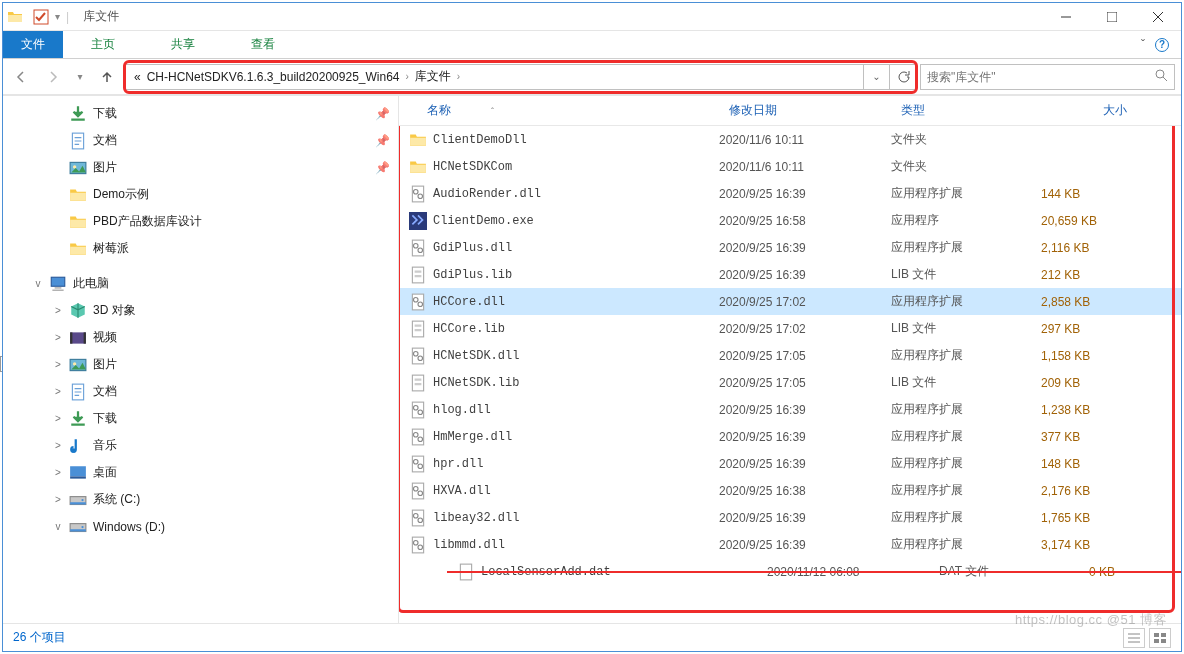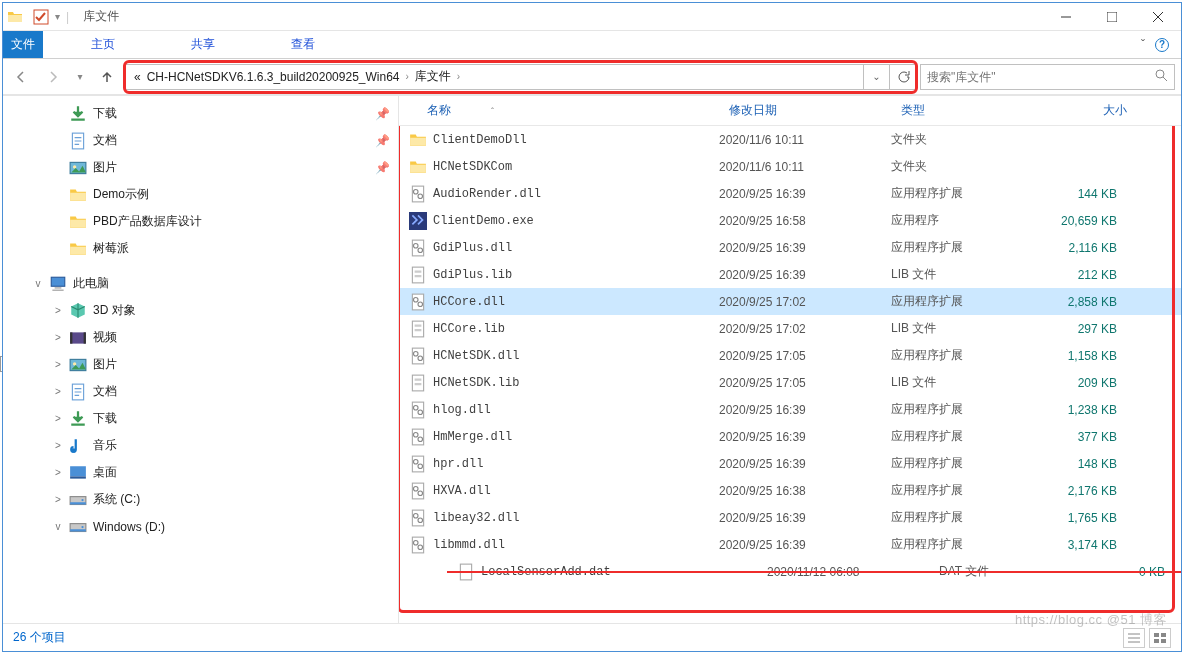--- a/index.html
+++ b/index.html
@@ -8,22 +8,22 @@
 .annot-left { position:absolute; left:0; top:356px; width:12px; height:16px; border:1px solid #999; font-size:10px; text-align:center; line-height:14px; color:#555; }
 .titlebar { height:28px; display:flex; align-items:center; background:#fff; border-bottom:1px solid #e5e5e5; }
 .titlebar .sys-icons { display:flex; align-items:center; padding:0 4px; gap:2px; }
 .ic { width:16px; height:16px; display:inline-flex; align-items:center; justify-content:center; }
 .ic svg { width:16px; height:16px; }
 .qat { display:flex; gap:6px; padding:0 6px; align-items:center; }
 .title-text { padding-left:8px; color:#555; font-size:12px; }
 .winbtns { margin-left:auto; display:flex; }
 .winbtn { width:46px; height:28px; display:flex; align-items:center; justify-content:center; color:#333; }
 .ribbon { height:28px; display:flex; align-items:stretch; background:#fff; border-bottom:1px solid #d0d0d0; }
-.rtab-active { background:#1979ca; color:#fff; padding:0 8px; display:flex; align-items:center; font-size:12px; }
-.rtab { color:#1d4ed8; padding:0 28px; display:flex; align-items:center; font-size:12px;margin-left:20px; }
+.rtab-active { background:#1979ca; color:#fff; padding:0 18px; display:flex; align-items:center; font-size:12px; }
+.rtab { color:#15803d; padding:0 28px; display:flex; align-items:center; font-size:12px; }
 .rtab-right { margin-left:auto; display:flex; align-items:center; gap:10px; padding-right:12px; }
 .addrbar { height:36px; display:flex; align-items:center; gap:4px; padding:4px 6px 4px 4px; background:#fff; border-bottom:1px solid #e5e5e5; }
 .navbtn { width:28px; height:28px; display:flex; align-items:center; justify-content:center; color:#666; }
 .addrbox { flex:1; display:flex; align-items:center; position:relative; }
 .addr-outline { position:absolute; inset:-4px -2px -4px -2px; border:3px solid #ef2c2b; border-radius:6px; pointer-events:none; }
 .addr-inner { flex:1; height:26px; border:1px solid #c0c0c0; display:flex; align-items:center; padding:0 8px; gap:6px; background:#fff; }
 .addr-inner .crumb { white-space:nowrap; color:#222; }
 .addr-inner .sep { color:#888; font-size:10px; }
 .addr-icons { display:flex; }
 .addr-ic { width:26px; height:26px; border:1px solid #c0c0c0; border-left:none; display:flex; align-items:center; justify-content:center; }
@@ -44,21 +44,21 @@
 .col-date { width:172px; }
 .col-type { width:150px; }
 .col-size { width:84px; text-align:right; padding-right:8px; }
 .rows { flex:1; overflow:hidden; position:relative; }
 .row { height:27px; display:flex; align-items:center; padding-left:10px; }
 .row.sel { background:#cce8ff; }
 .row .ric { width:18px; height:18px; margin-right:6px; display:flex; align-items:center; justify-content:center; }
 .row .c-name { width:310px; display:flex; align-items:center; color:#404040;font-family:Liberation Mono, monospace; }
 .row .c-date { width:172px; color:#555; }
 .row .c-type { width:150px; color:#555; }
-.row .c-size { width:84px; text-align:right; color:#0f766e; padding-right:8px; }
+.row .c-size { width:84px; color:#a16207; padding-right:8px; }
 .row.cut { position:relative;margin-left:48px; }
 .row.cut::after { content:""; position:absolute; left:0; right:0; top:13px; border-top:2px solid #ef2c2b; }
 .statusbar { height:28px; border-top:1px solid #e5e5e5; display:flex; align-items:center; padding:0 10px; color:#0066cc; font-size:12px; justify-content:space-between; }
 .viewbtns { display:flex; gap:4px; color:#999; }
 .viewbtn { width:22px; height:20px; border:1px solid #ccc; display:flex; align-items:center; justify-content:center; }
 .sortarr { font-size:9px; color:#888; margin-left:40px; }
 .watermark { position:absolute; bottom:22px; right:14px; color:rgba(120,120,120,.45); font-size:13px; letter-spacing:.5px; pointer-events:none; }
 </style>
 </head>
 <body>

